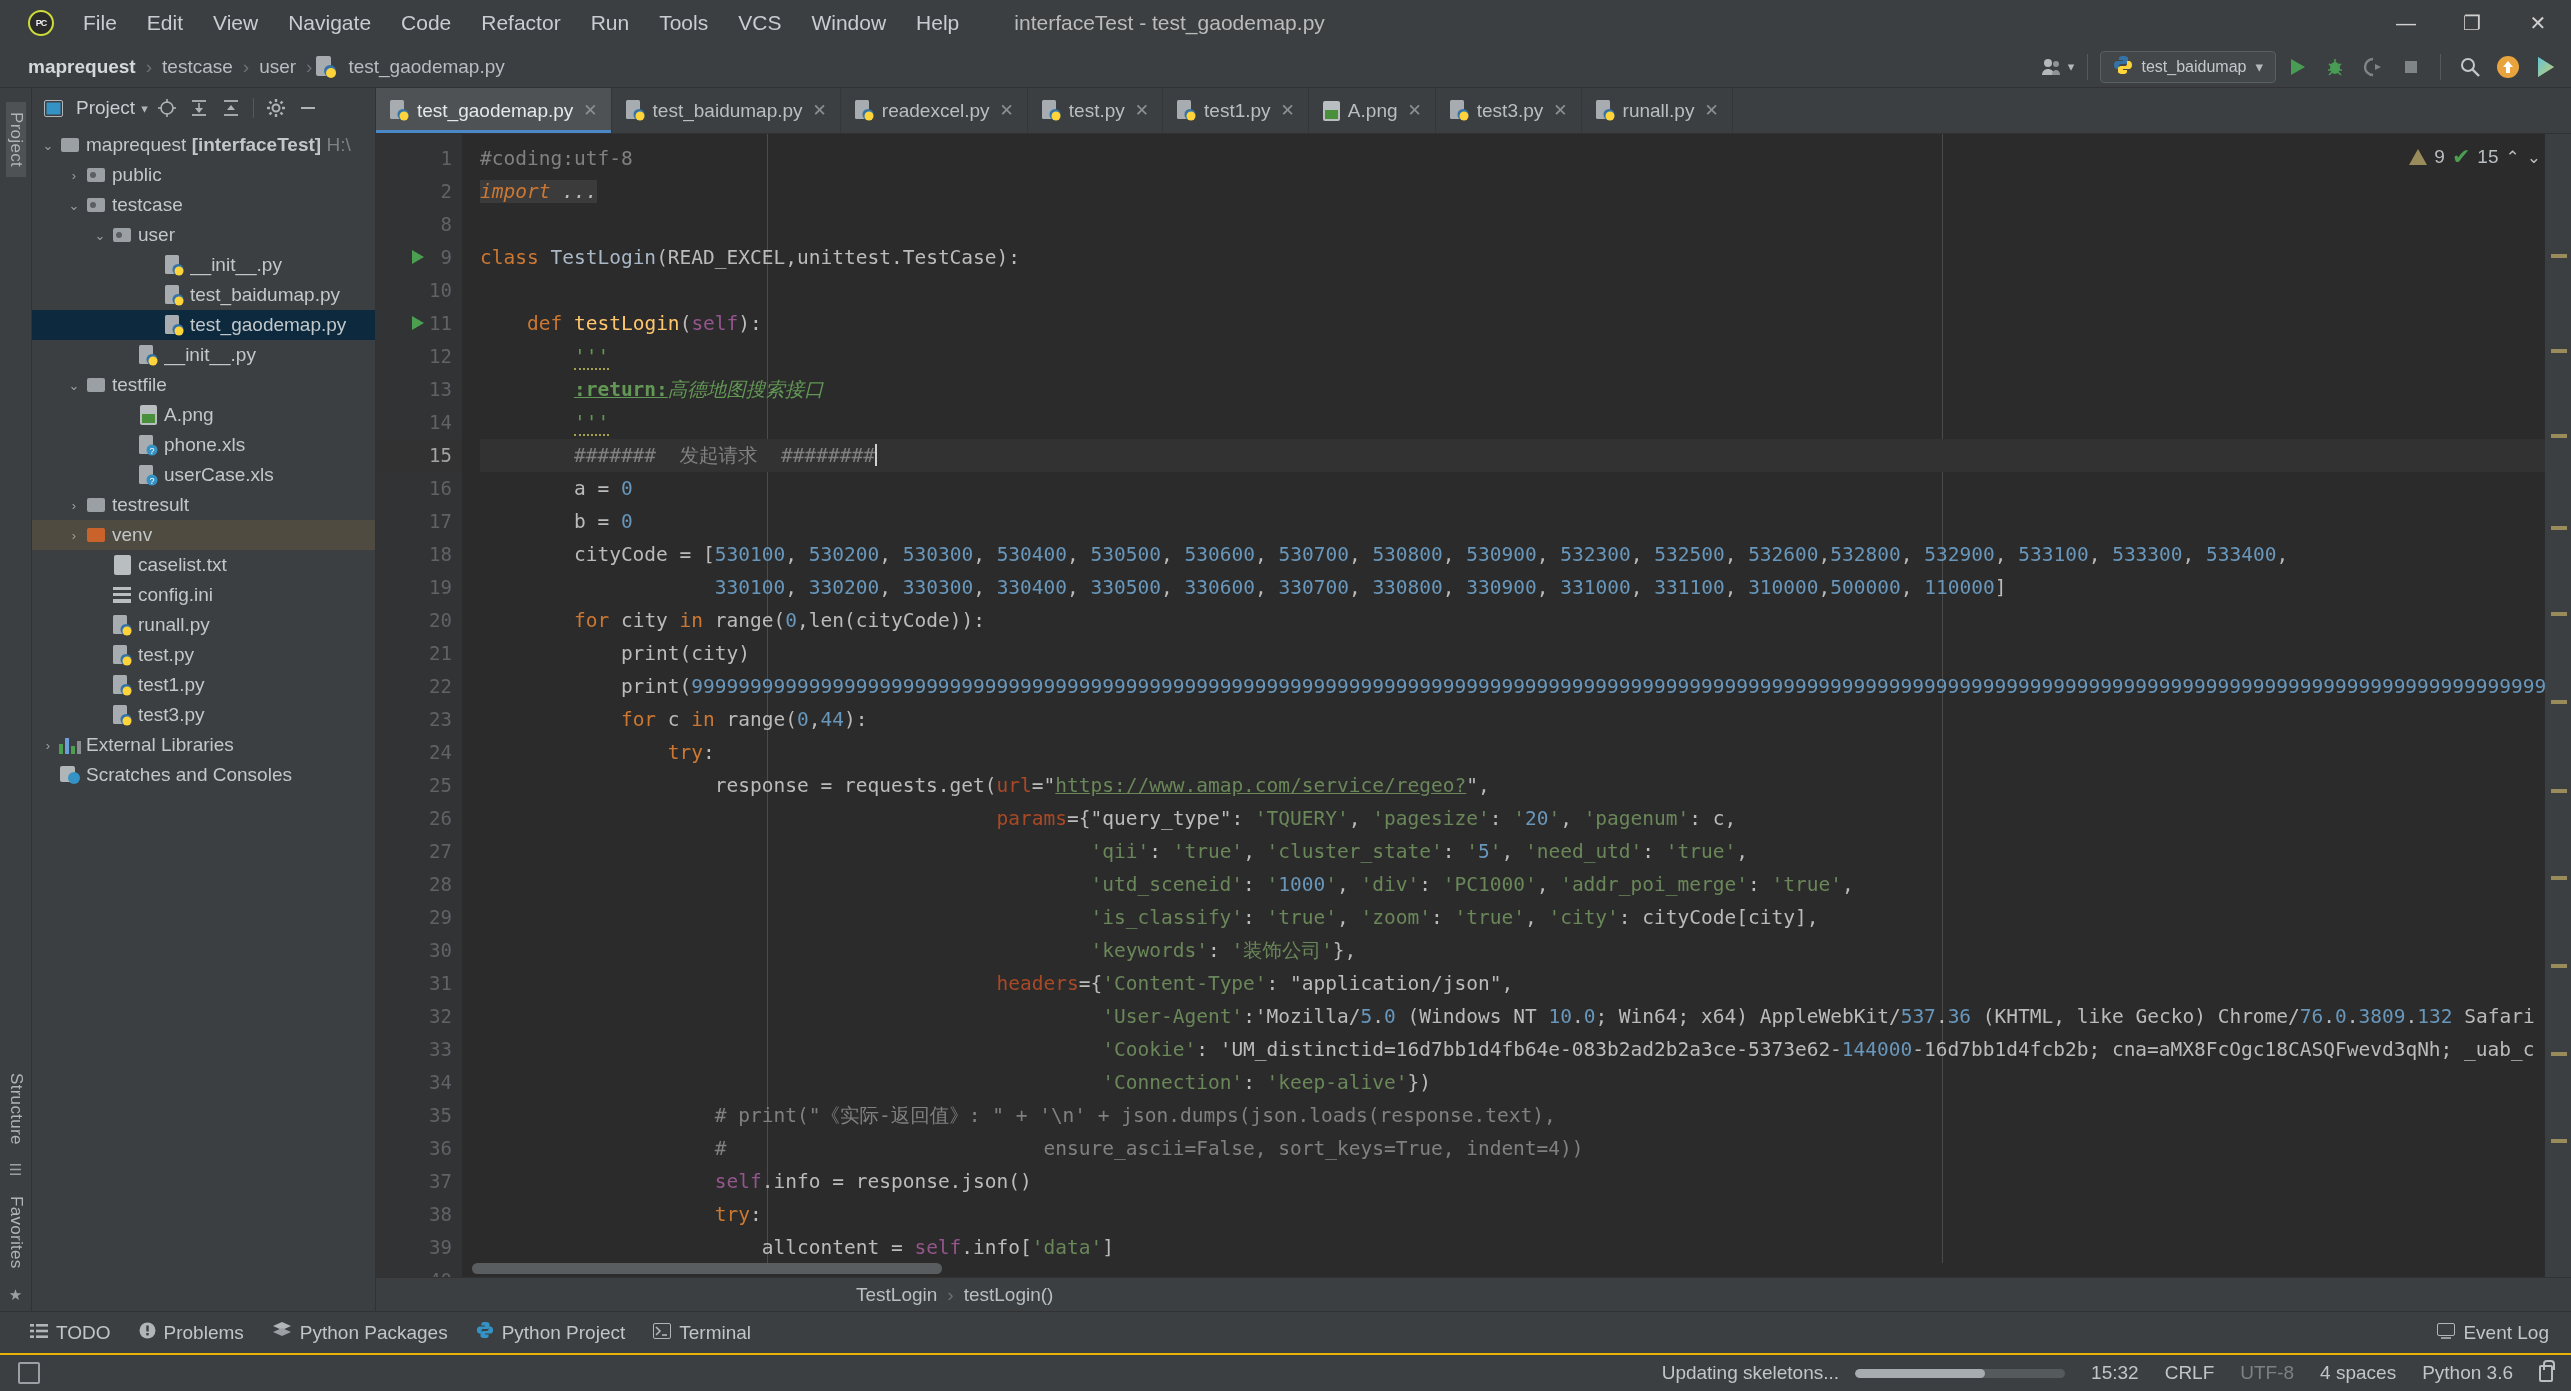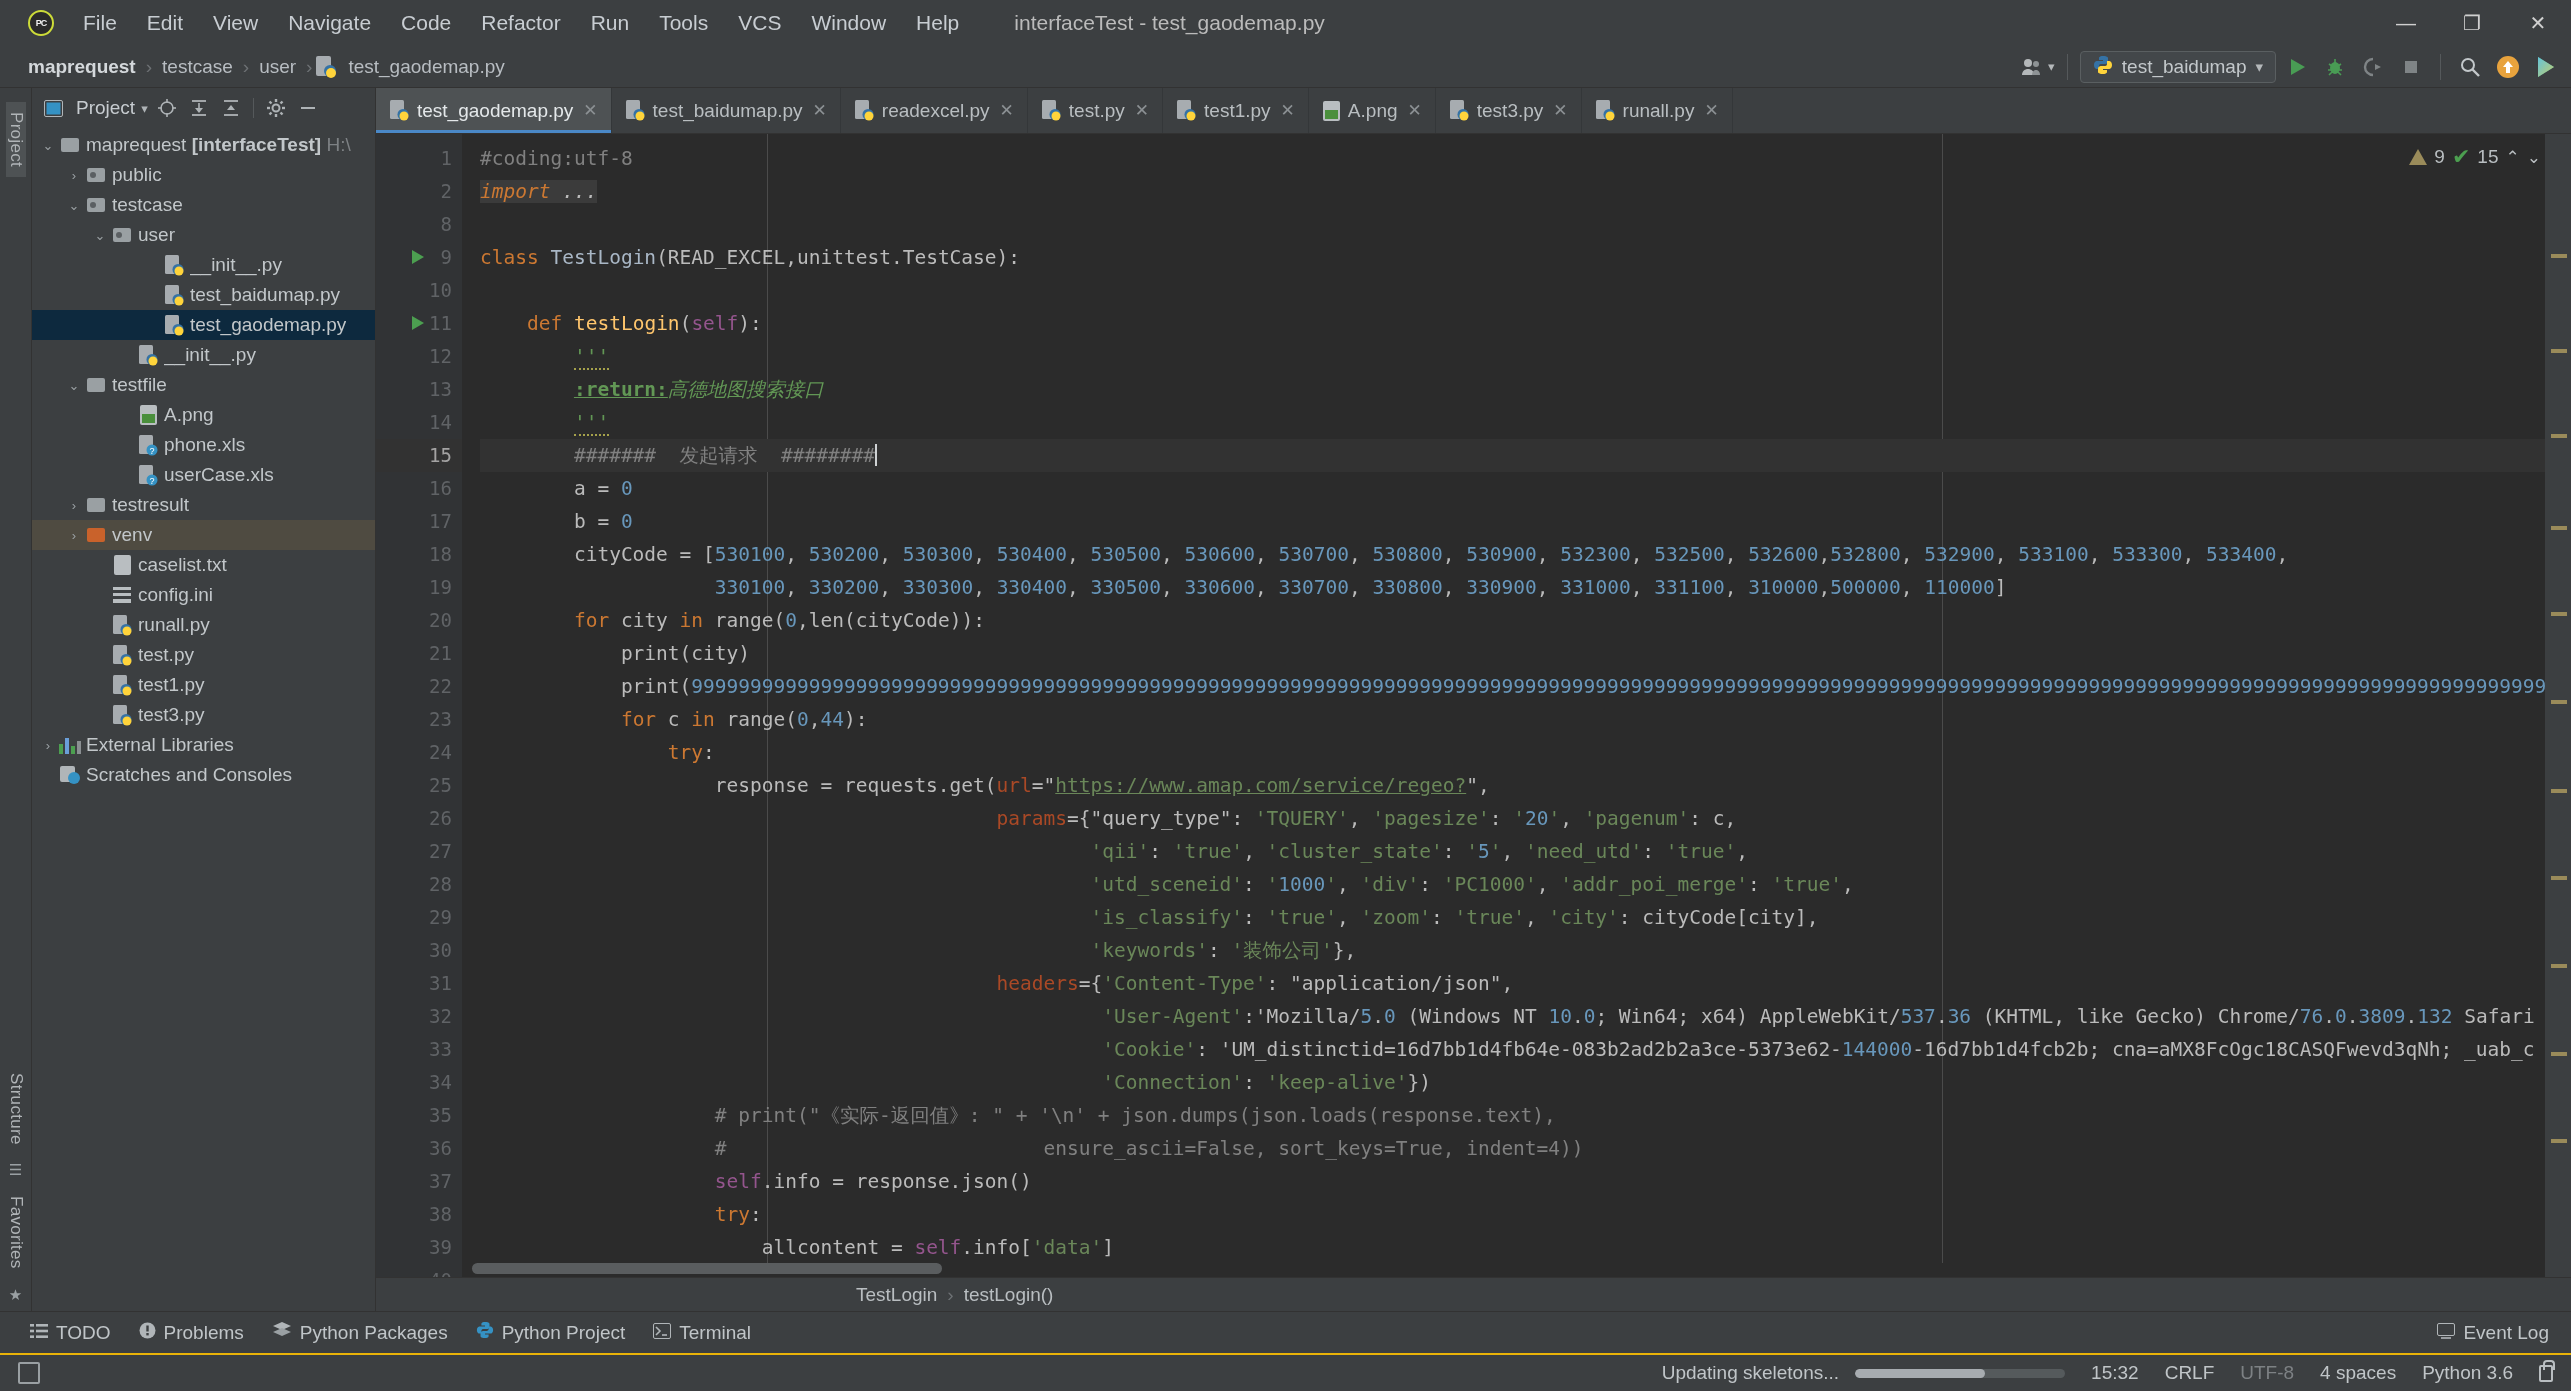--- a/index.html
+++ b/index.html
@@ -53,21 +53,21 @@
   .nav-right { position: absolute; right: 8px; display: flex; align-items: center; gap: 4px; }
   .tbtn {
     width: 34px; height: 34px; display: flex; align-items: center; justify-content: center;
     border-radius: 4px; color: #b4b8ba;
   }
   .divider-v { width: 1px; height: 26px; background: #55595b; margin: 0 8px; }
   .runconfig {
     display: flex; align-items: center; gap: 9px; border: 1px solid #5a5f61;
     border-radius: 4px; height: 32px; padding: 0 12px; background: #43474a;
   }
-  .runconfig-label { font-size: 19px; color: #c3c8cb; white-space: nowrap; }
+  .runconfig-label { font-size: 16px; color: #c3c8cb; white-space: nowrap; }
 
   
   .main { flex: 1 1 auto; display: flex; min-height: 0; }
 
   
   .left-rail {
     width: 32px; flex: 0 0 32px; background: #3c3f41; border-right: 1px solid #323232;
     display: flex; flex-direction: column; align-items: center; padding-top: 14px;
   }
   .rail-label {

